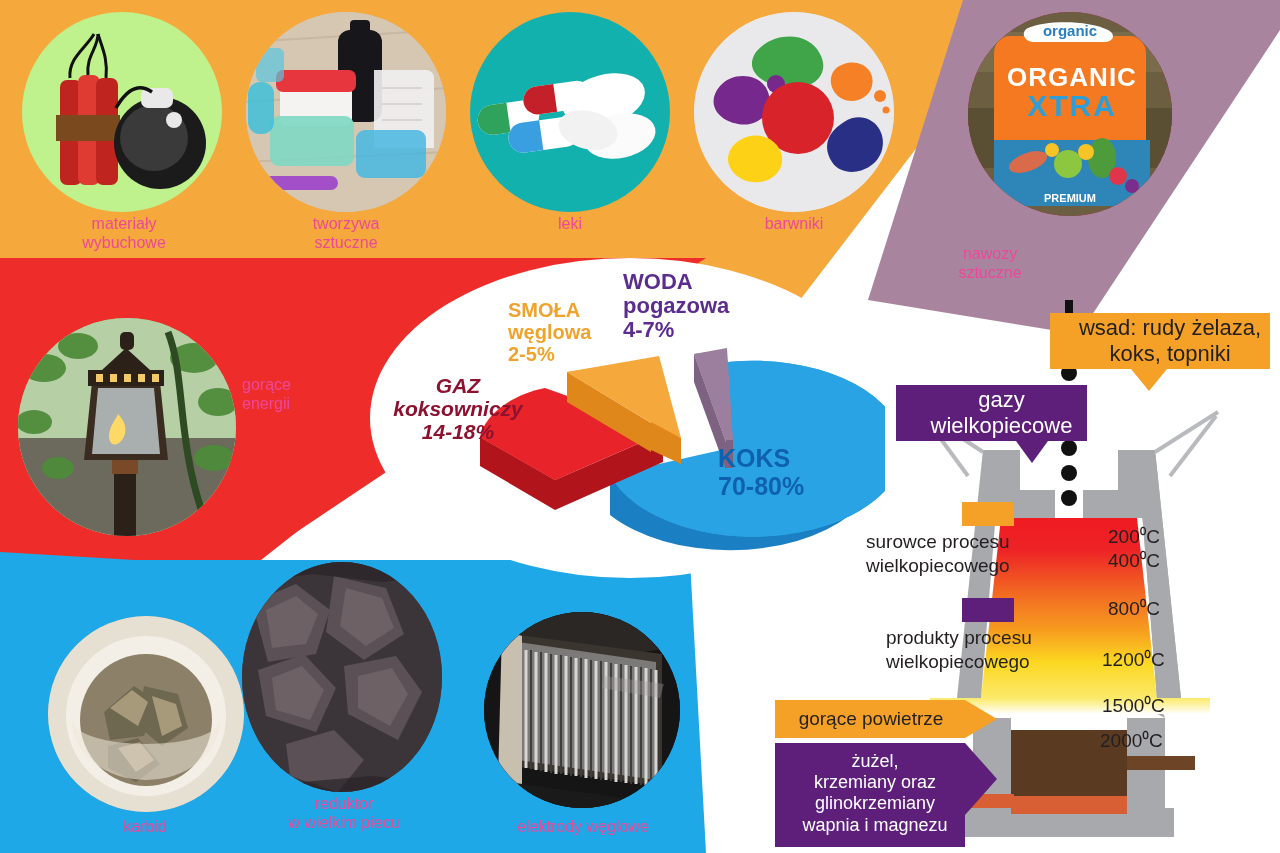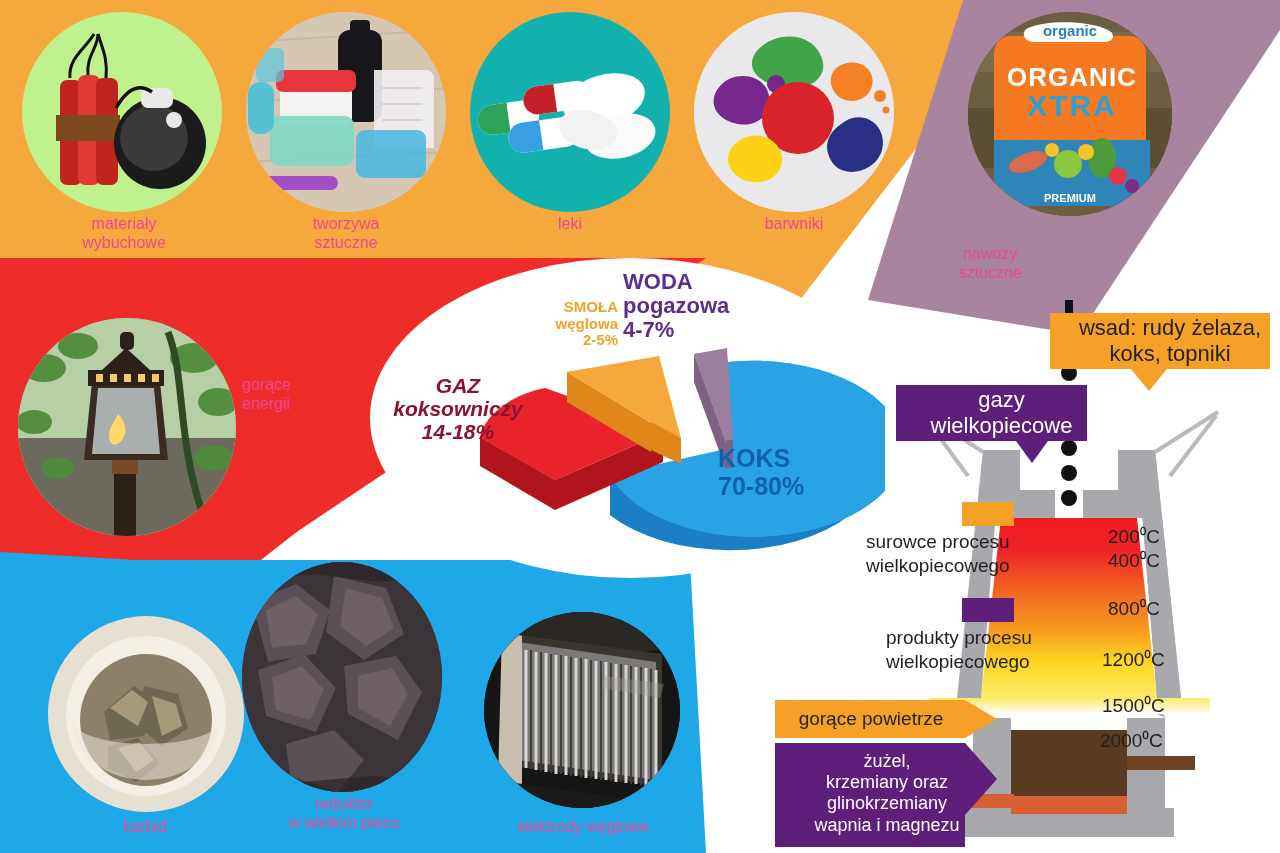--- a/index.html
+++ b/index.html
@@ -18,21 +18,21 @@
   .lbl{position:absolute;color:#ec4899;font-size:16px;line-height:1.18;white-space:pre;}
   .lbl.c{text-align:center;}
 
   
   #pie-ellipse{position:absolute;left:370px;top:258px;width:520px;height:320px;
     background:#ffffff;border-radius:50%;}
 
   
   .pl{position:absolute;font-weight:bold;line-height:1.1;white-space:pre;}
   #lbl-woda{left:623px;top:270px;color:#5b2d8e;font-size:22px;}
-  #lbl-smola{left:508px;top:299px;color:#f0a32a;font-size:15px;text-align:right;}
+  #lbl-smola{left:508px;top:299px;color:#f0a32a;font-size:20px;text-align:left;}
   #lbl-gaz{left:386px;top:374px;color:#8c1230;font-size:21px;text-align:center;}
   #lbl-koks{left:718px;top:445px;color:#1061ad;font-size:25px;}
 
   
   #furnace{position:absolute;left:860px;top:300px;width:420px;height:553px;}
   #furnace svg{display:block;}
 
   
   .callout{position:absolute;color:#fff;font-size:22px;line-height:1.2;
     display:flex;align-items:center;justify-content:center;text-align:center;padding-left:20px;}
@@ -445,19 +445,19 @@
     <svg width="222" height="38" viewBox="0 0 222 38">
         <path d="M0,0 H190 L222,19 L190,38 H0 Z" fill="#f5a026"></path>
       </svg>
     <div class="flagtxt" style="left:0;top:8px;width:192px;color:#231f20;font-size:19px;">gorące powietrze</div>
   </div>
 
   <div class="flagwrap" style="left:775px;top:743px;">
     <svg width="222" height="104" viewBox="0 0 222 104">
         <path d="M0,0 H190 L222,36 L190,72 H190 V104 H0 Z" fill="#5d1f7a"></path>
       </svg>
-    <div class="flagtxt" style="left:0;top:8px;width:200px;color:#ffffff;font-size:18px;padding-left:12px;">żużel,
+    <div class="flagtxt" style="left:0;top:8px;width:200px;color:#ffffff;font-size:18px;">żużel,
 krzemiany oraz
 glinokrzemiany
 wapnia i magnezu</div>
   </div>
 
 </div>
 
 </body></html>

